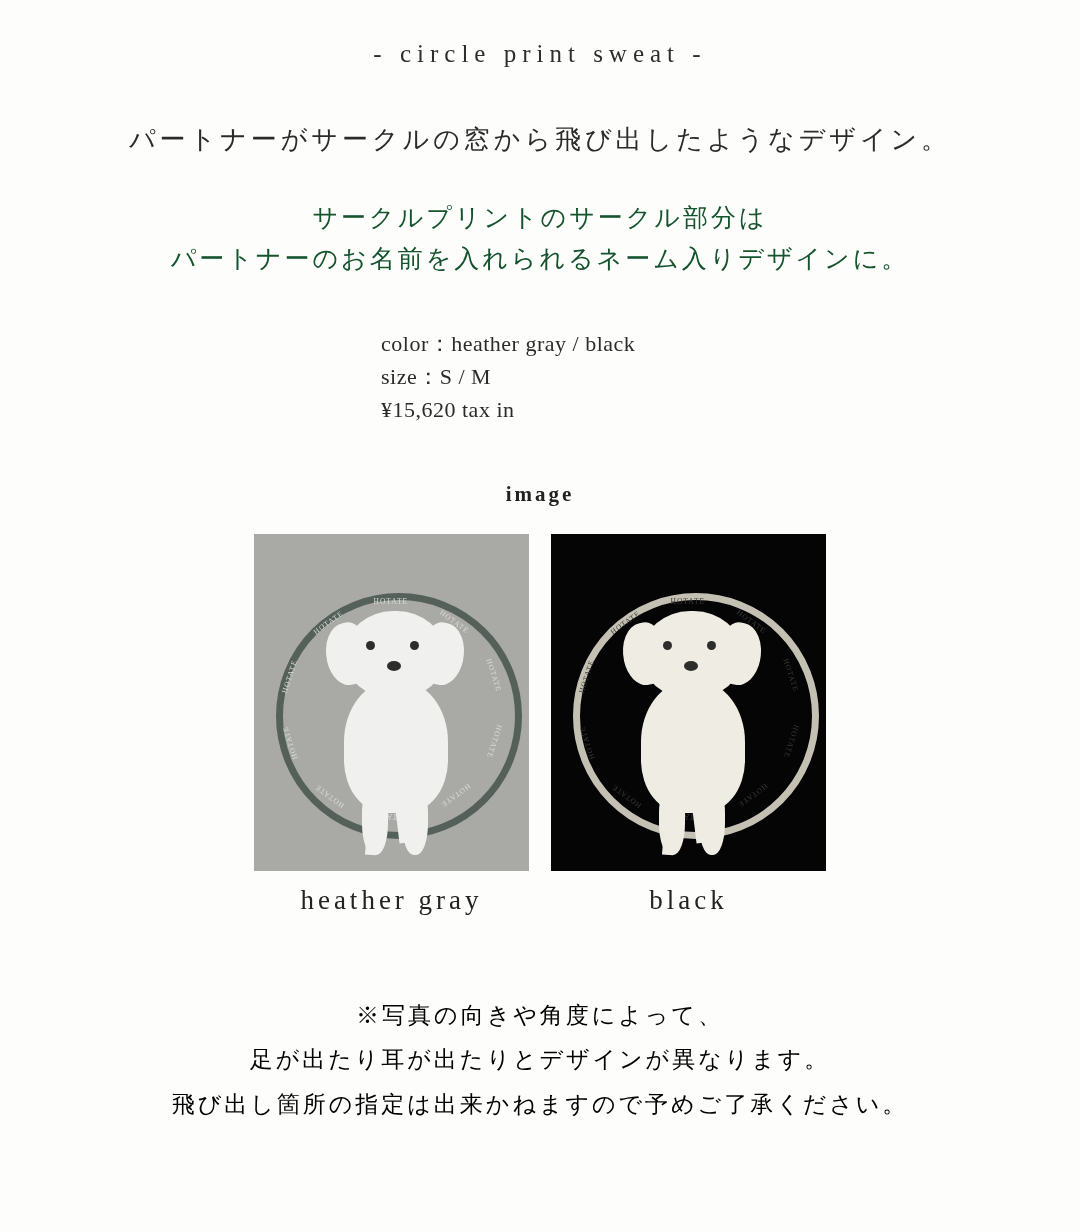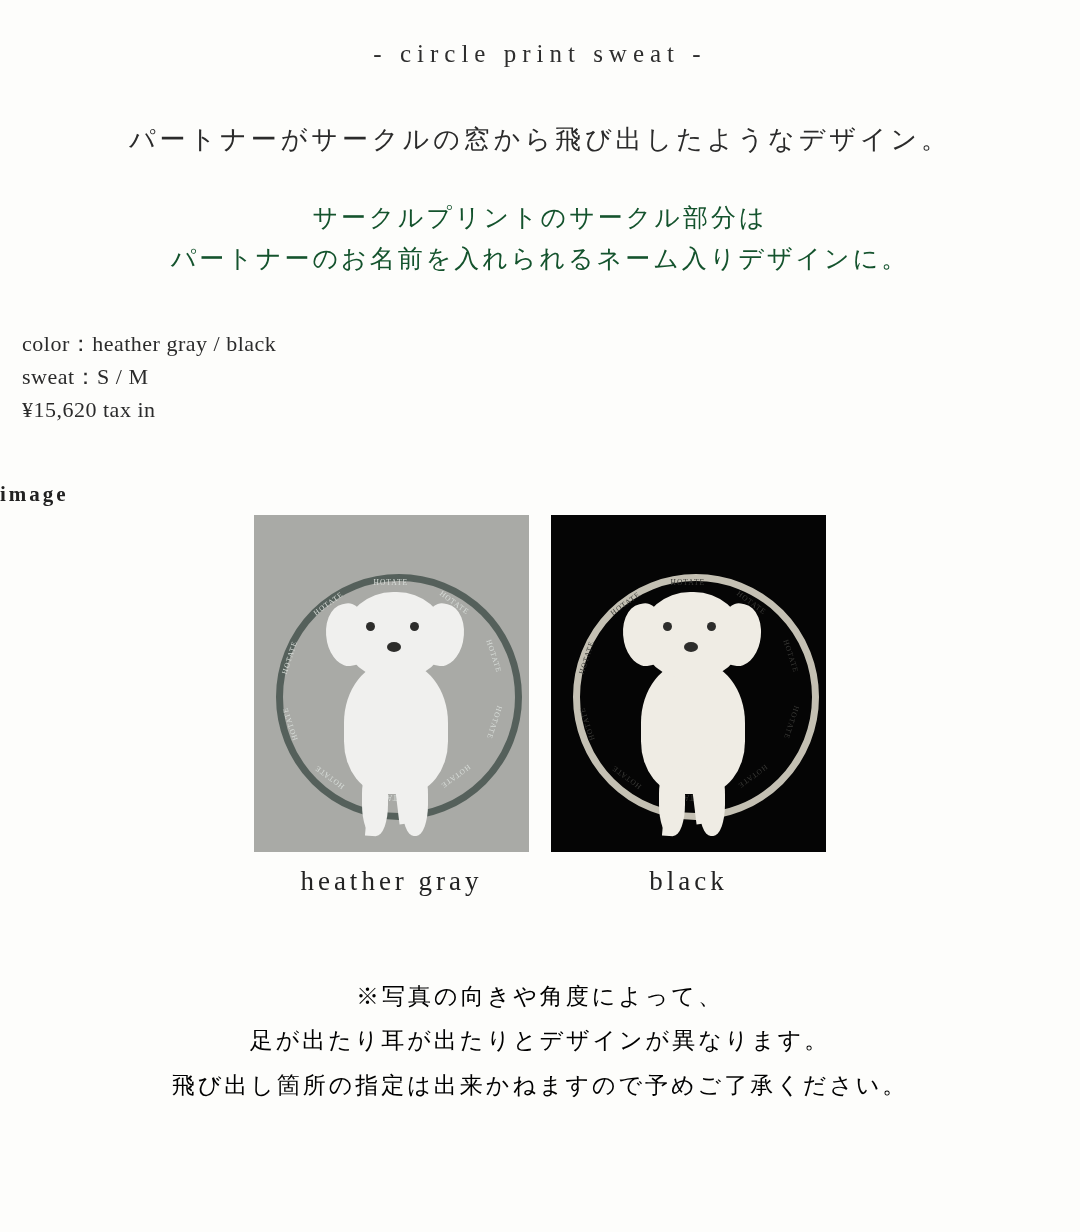--- a/index.html
+++ b/index.html
@@ -15,20 +15,21 @@
     overflow: hidden;
     position: relative;
   }
   .page {
     width: 1080px;
     height: 1232px;
     box-sizing: border-box;
     padding: 0;
     display: flex;
     flex-direction: column;
+    align-items: center;
   }
   .title {
     margin-top: 40px;
     font-size: 25px;
     letter-spacing: 6px;
     font-family: "Liberation Serif", serif;
     color: #2e2e2e;
     text-align: center;
   }
   .lead {
@@ -60,21 +61,21 @@
     color: #2b2b2b;
   }
   .image-label {
     margin-top: 56px;
     font-size: 21px;
     font-weight: bold;
     letter-spacing: 3px;
     color: #222;
   }
   .gallery {
-    margin-top: 8px;
+    margin-top: 27px;
     display: flex;
     gap: 22px;
     align-items: flex-start;
     justify-content: center;
   }
   .photo-wrap {
     display: flex;
     flex-direction: column;
     align-items: center;
   }
@@ -289,21 +290,21 @@
 
   <div class="lead">パートナーがサークルの窓から飛び出したようなデザイン。</div>
 
   <div class="desc">
     <div>サークルプリントのサークル部分は</div>
     <div>パートナーのお名前を入れられるネーム入りデザインに。</div>
   </div>
 
   <div class="specs">
     <div>color：heather gray / black</div>
-    <div>sweat：S / M</div>
+    <div>size：S / M</div>
     <div>¥15,620 tax in</div>
   </div>
 
   <div class="image-label">image</div>
 
   <div class="gallery">
 
     <div class="photo-wrap">
       <div class="photo gray">
         <div class="ring"></div>

